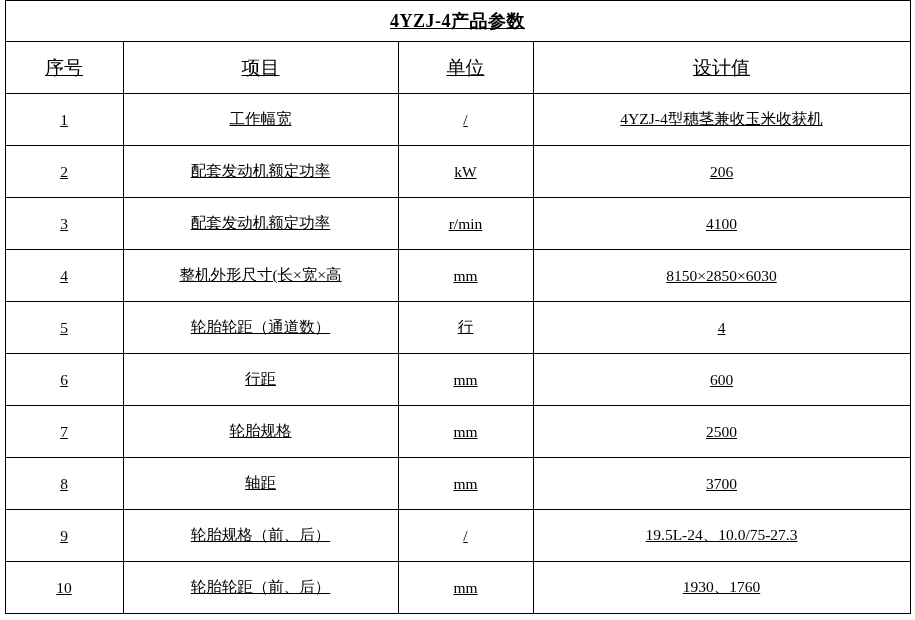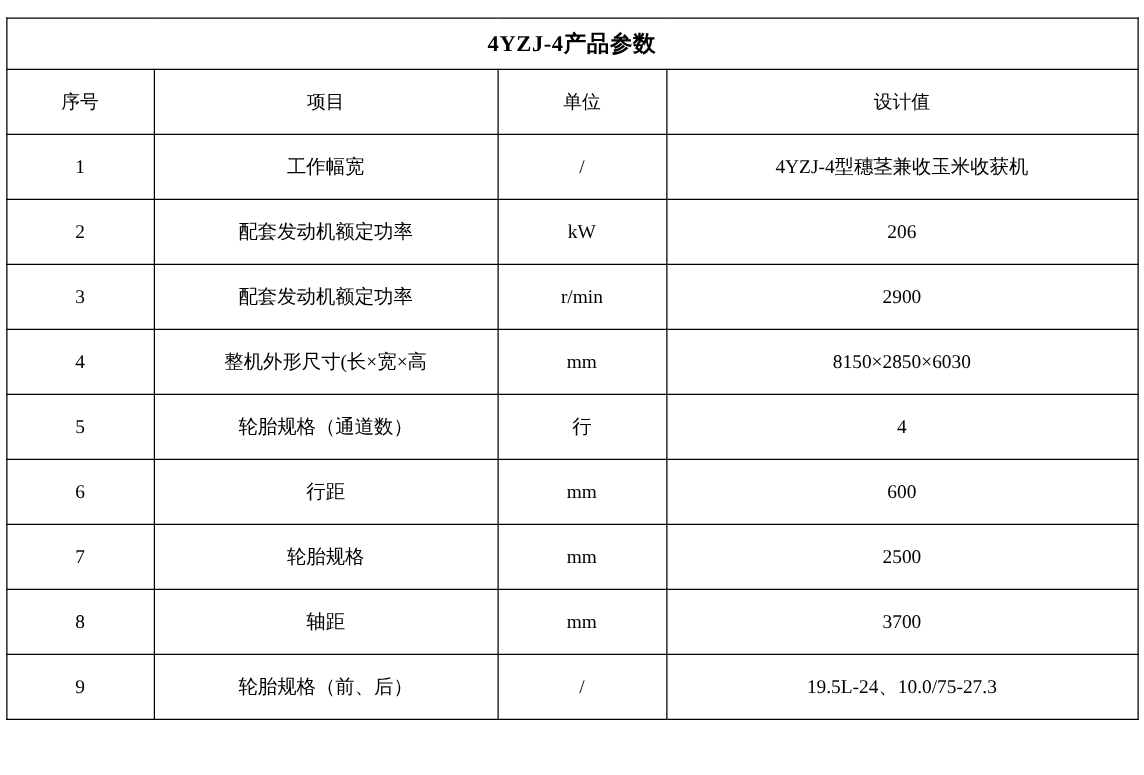--- a/index.html
+++ b/index.html
@@ -15,23 +15,24 @@
     overflow: hidden;
   }
   .sheet {
     width: 915px;
     height: 620px;
     position: relative;
     box-sizing: border-box;
   }
   table.param-table {
     width: 905px;
-    margin: 14px auto 0 auto;
+    margin: 0 auto 0 auto;
     border-collapse: collapse;
     table-layout: fixed;
+    text-decoration: underline;
   }
   table.param-table td,
   table.param-table th {
     border: 1px solid #000000;
     text-align: center;
     vertical-align: middle;
     font-weight: normal;
     padding: 0;
   }
   
@@ -41,21 +42,21 @@
   col.c-value { width: 377px; }
 
   tr.title-row td {
     height: 40px;
     font-size: 18px;
     font-weight: bold;
     letter-spacing: 0.5px;
   }
   tr.head-row td {
     height: 51px;
-    font-size: 15px;
+    font-size: 19px;
   }
   tr.data-row td {
     height: 51px;
     font-size: 15.5px;
   }
   td.cell-no {
     font-size: 15.5px;
   }
   td.cell-item {
     text-align: left;
@@ -106,31 +107,31 @@
       <tr class="data-row">
         <td class="cell-no">2</td>
         <td class="cell-item">配套发动机额定功率</td>
         <td class="cell-unit">kW</td>
         <td class="cell-value">206</td>
       </tr>
       <tr class="data-row">
         <td class="cell-no">3</td>
         <td class="cell-item">配套发动机额定功率</td>
         <td class="cell-unit">r/min</td>
-        <td class="cell-value">2900</td>
+        <td class="cell-value">4100</td>
       </tr>
       <tr class="data-row">
         <td class="cell-no">4</td>
         <td class="cell-item">整机外形尺寸(长×宽×高</td>
         <td class="cell-unit">mm</td>
         <td class="cell-value">8150×2850×6030</td>
       </tr>
       <tr class="data-row">
         <td class="cell-no">5</td>
-        <td class="cell-item">轮胎规格（通道数）</td>
+        <td class="cell-item">轮胎轮距（通道数）</td>
         <td class="cell-unit">行</td>
         <td class="cell-value">4</td>
       </tr>
       <tr class="data-row">
         <td class="cell-no">6</td>
         <td class="cell-item">行距</td>
         <td class="cell-unit">mm</td>
         <td class="cell-value">600</td>
       </tr>
       <tr class="data-row">
@@ -144,15 +145,21 @@
         <td class="cell-item">轴距</td>
         <td class="cell-unit">mm</td>
         <td class="cell-value">3700</td>
       </tr>
       <tr class="data-row">
         <td class="cell-no">9</td>
         <td class="cell-item">轮胎规格（前、后）</td>
         <td class="cell-unit">/</td>
         <td class="cell-value">19.5L-24、10.0/75-27.3</td>
       </tr>
+      <tr class="data-row">
+        <td class="cell-no">10</td>
+        <td class="cell-item">轮胎轮距（前、后）</td>
+        <td class="cell-unit">mm</td>
+        <td class="cell-value">1930、1760</td>
+      </tr>
     </tbody>
   </table>
 </div>
 
 </body></html>

